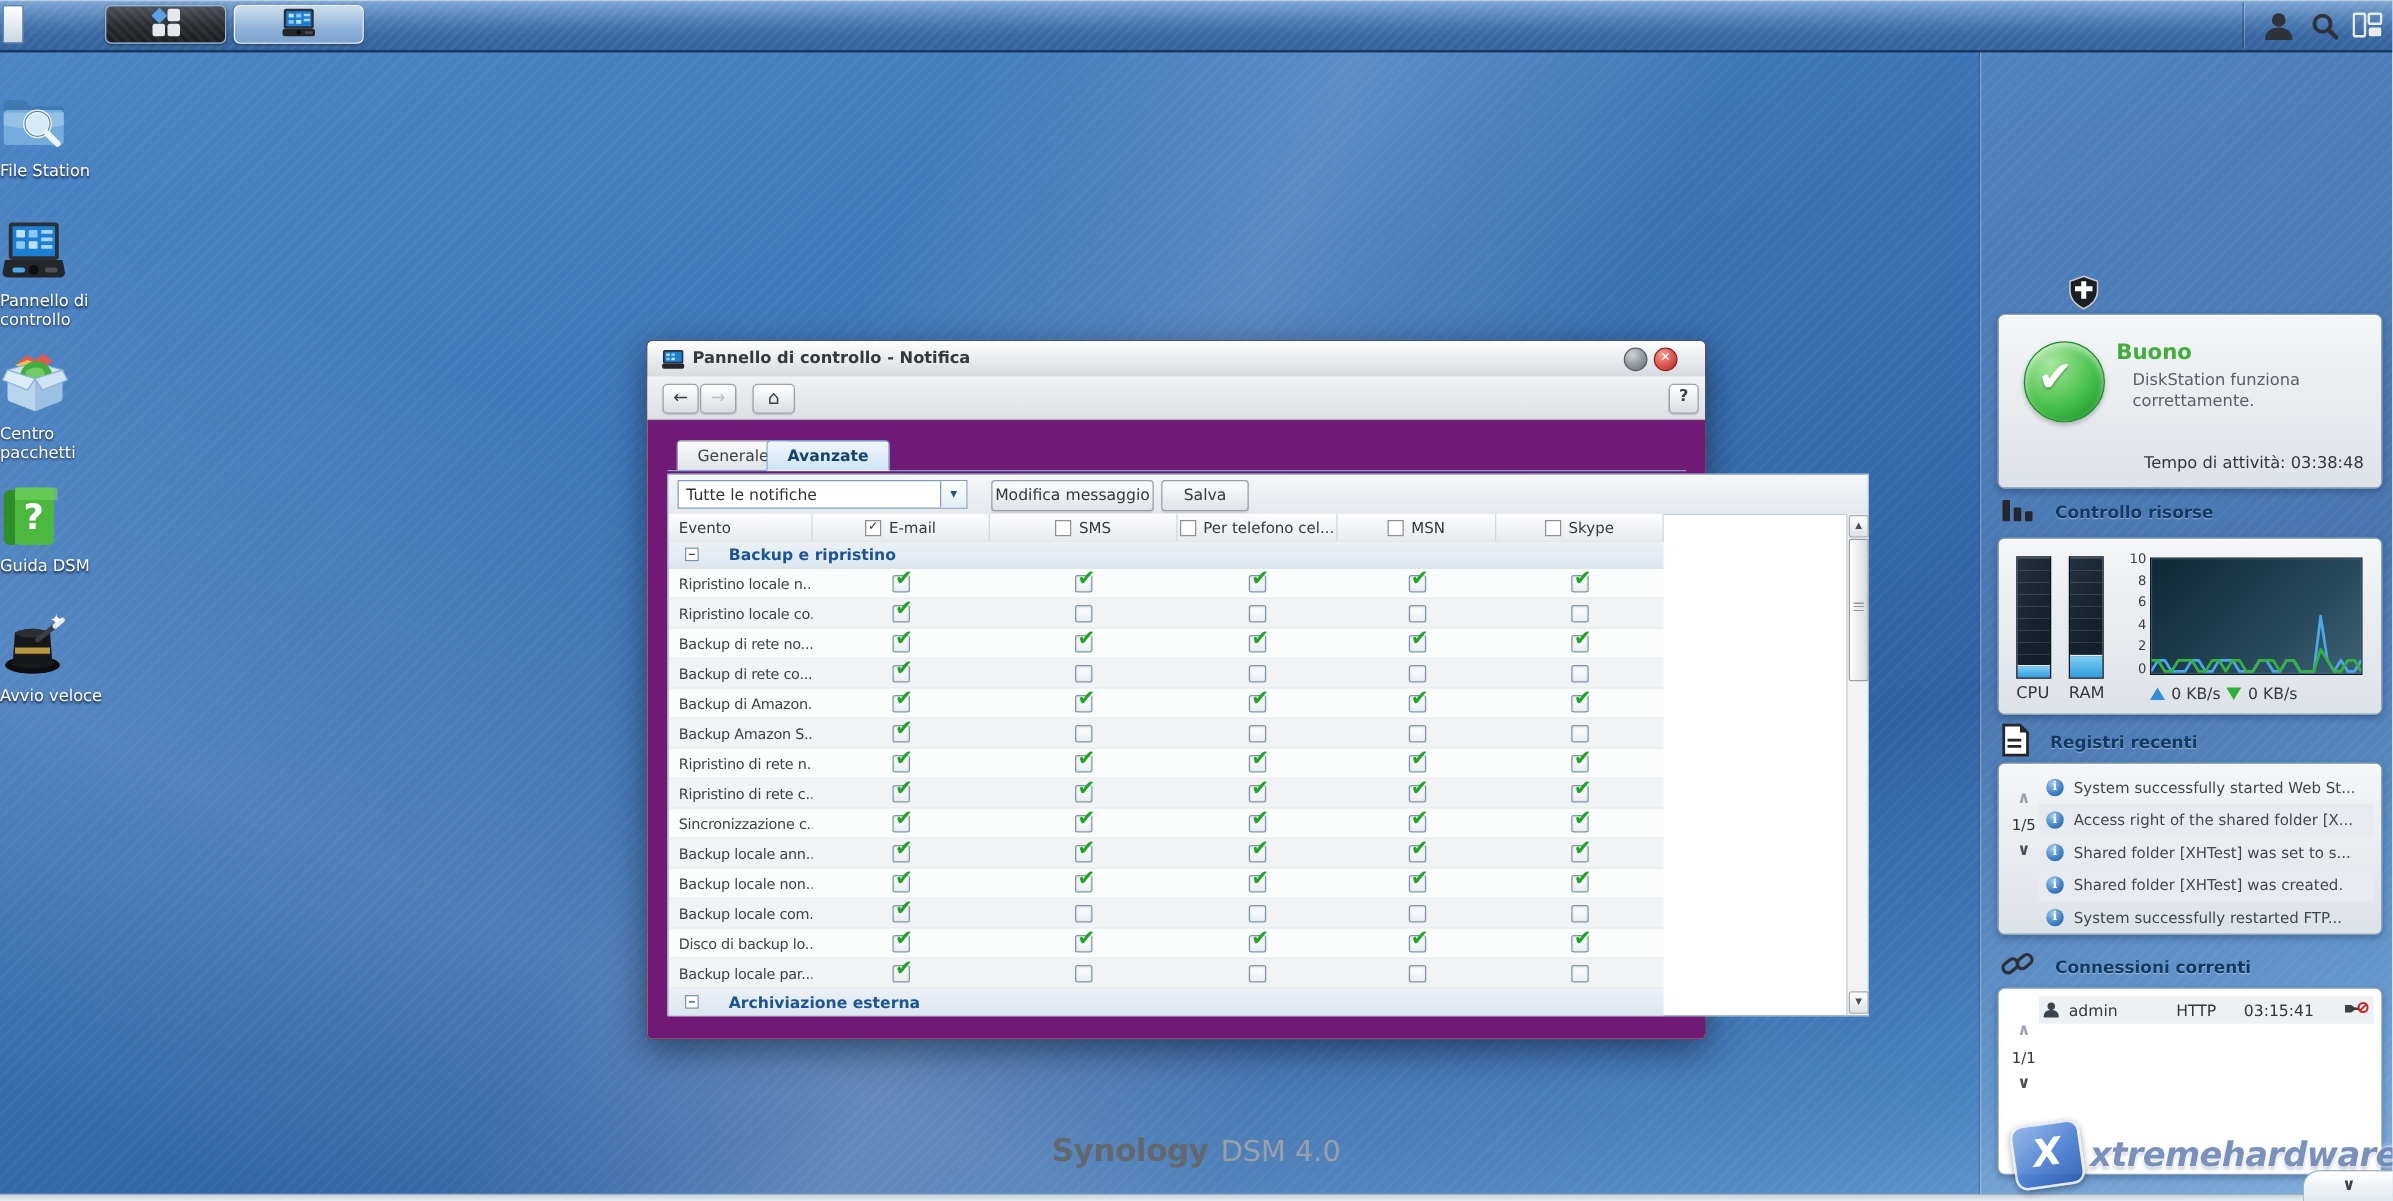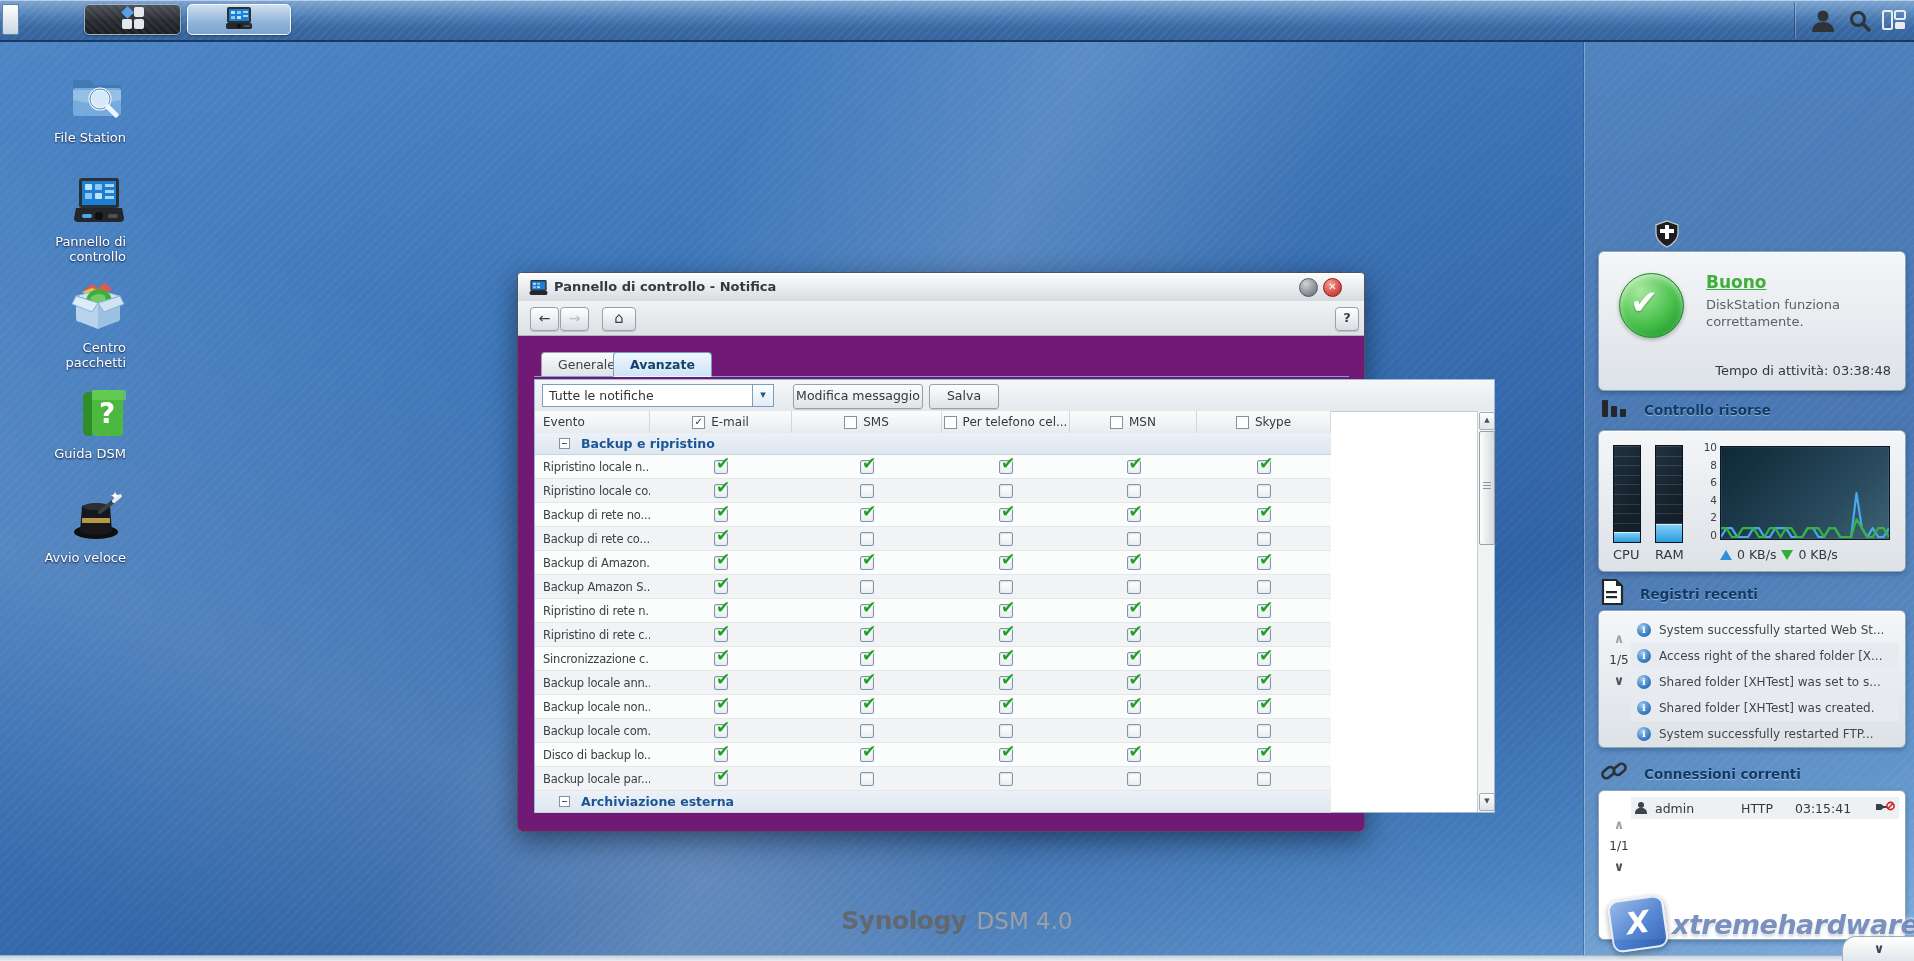--- a/index.html
+++ b/index.html
@@ -35,21 +35,21 @@
     display:flex;align-items:center;justify-content:center;}
   #open-task-btn{left:187px;width:104px;
     background:linear-gradient(#cfe0f0,#8fb3d8 60%,#7aa4cf);
     border:1px solid #f2f7fb;box-shadow:0 1px 2px rgba(0,0,0,.35);
     display:flex;align-items:center;justify-content:center;}
   #tb-divider{left:1794px;top:2px;width:1px;height:36px;background:rgba(20,45,80,.45);
     box-shadow:1px 0 0 rgba(255,255,255,.25);}
   .tb-icon{position:absolute;top:8px;}
 
   
-  .dicon{position:absolute;width:104px;text-align:right;cursor:default;padding-left:22px;}
+  .dicon{position:absolute;width:104px;text-align:left;cursor:default;}
   .dicon .glyph{display:inline-block;}
   .dicon .dlabel{margin-top:4px;color:#ffffff;font-size:13px;line-height:15px;
     text-shadow:0 1px 2px rgba(0,0,30,.85);}
 
   
   #win{left:517px;top:272px;width:846px;height:558px;z-index:50;
     border:1px solid #4d5358;border-radius:5px;
     box-shadow:0 8px 28px rgba(0,10,30,.5);
     background:#f2f4f6;}
   #titlebar{position:absolute;left:0;top:0;right:0;height:28px;
@@ -106,21 +106,21 @@
   #thead{position:absolute;left:0;top:31px;width:796px;height:22px;
     background:linear-gradient(#fcfcfd,#e8ebee);border-bottom:1px solid #c3c9cf;}
   .th{box-sizing:border-box;border-right:1px solid #d3d8dd;font-size:12px;color:#34393e;
     display:flex;align-items:center;justify-content:center;gap:6px;overflow:hidden;white-space:nowrap;}
   .th:first-child{justify-content:flex-start;padding-left:8px;}
   .hc{width:11px;height:11px;border:1px solid #8a9096;background:#fff;flex:0 0 auto;
     font-size:10px;line-height:10px;text-align:center;color:#2c3136;}
   #tbody{position:absolute;left:0;top:53px;width:796px;height:380px;overflow:hidden;}
   .trow{width:796px;box-sizing:border-box;}
   .trow.group{height:22px;background:linear-gradient(#ecf1f7,#dde6ef);
-    border-bottom:1px solid #c9d4de;display:flex;align-items:center;gap:11px;padding-left:24px;
+    border-bottom:1px solid #c9d4de;display:flex;align-items:center;gap:24px;padding-left:13px;
     font-size:12.5px;font-weight:bold;color:#1b5596;}
   .gbox{width:9px;height:9px;border:1px solid #7d93a8;background:#fff;position:relative;flex:0 0 auto;}
   .gbox::after{content:"";position:absolute;left:2px;top:4px;width:5px;height:1px;background:#33507a;}
   .trow.data{height:24px;background:#fbfcfc;border-bottom:1px solid #e5e8ea;}
   .trow.data.alt{background:#f1f3f5;}
   .cell{box-sizing:border-box;overflow:hidden;white-space:nowrap;font-size:11.5px;color:#3c4146;
     display:flex;align-items:center;}
   .cell.evento{padding-left:8px;letter-spacing:-.2px;}
   .cell.center{justify-content:center;}
   .cb{width:14px;height:14px;box-sizing:border-box;border:1px solid #7c97ad;border-radius:2px;
@@ -149,21 +149,21 @@
   .card{position:absolute;left:14px;width:308px;box-sizing:border-box;border:1px solid #8fa6ba;
     border-radius:6px;background:linear-gradient(#f4f6f8,#dde2e7);
     box-shadow:0 2px 5px rgba(0,20,50,.28), inset 0 1px 0 #fff;}
 
   
   #status-circle{position:absolute;left:20px;top:21px;width:63px;height:63px;border-radius:50%;
     background:radial-gradient(circle at 32% 26%, #a8e89e, #49c04b 55%, #1f9a2e 85%);
     border:1px solid #1d8a2a;box-shadow:inset 0 3px 6px rgba(255,255,255,.6),0 2px 4px rgba(0,0,0,.25);}
   #status-circle .tick{position:absolute;left:10px;top:8px;font-size:34px;color:#fff;font-weight:bold;
     text-shadow:0 1px 2px rgba(0,60,0,.4);}
-  #status-word{position:absolute;left:107px;top:20px;font-size:17px;font-weight:bold;color:#3fae3a;text-decoration:underline;}
+  #status-word{position:absolute;left:94px;top:20px;font-size:17px;font-weight:bold;color:#3fae3a;}
   #status-desc{position:absolute;left:107px;top:44px;width:175px;font-size:13px;line-height:17px;color:#5a6168;}
   #uptime{position:absolute;right:14px;bottom:12px;font-size:13px;color:#33383d;}
 
   
   .gauge{position:absolute;top:14px;width:26px;height:96px;background:
       repeating-linear-gradient(to top, rgba(0,0,0,0) 0 8.6px, rgba(255,255,255,.13) 8.6px 9.6px),
       linear-gradient(120deg,#223240,#131f29 70%);
     border:1px solid #0c141b;overflow:hidden;}
   .gfill{position:absolute;left:0;right:0;bottom:0;background:linear-gradient(#7fd0f5,#2d9be0);
     border-top:1px solid #d9f2ff;}

